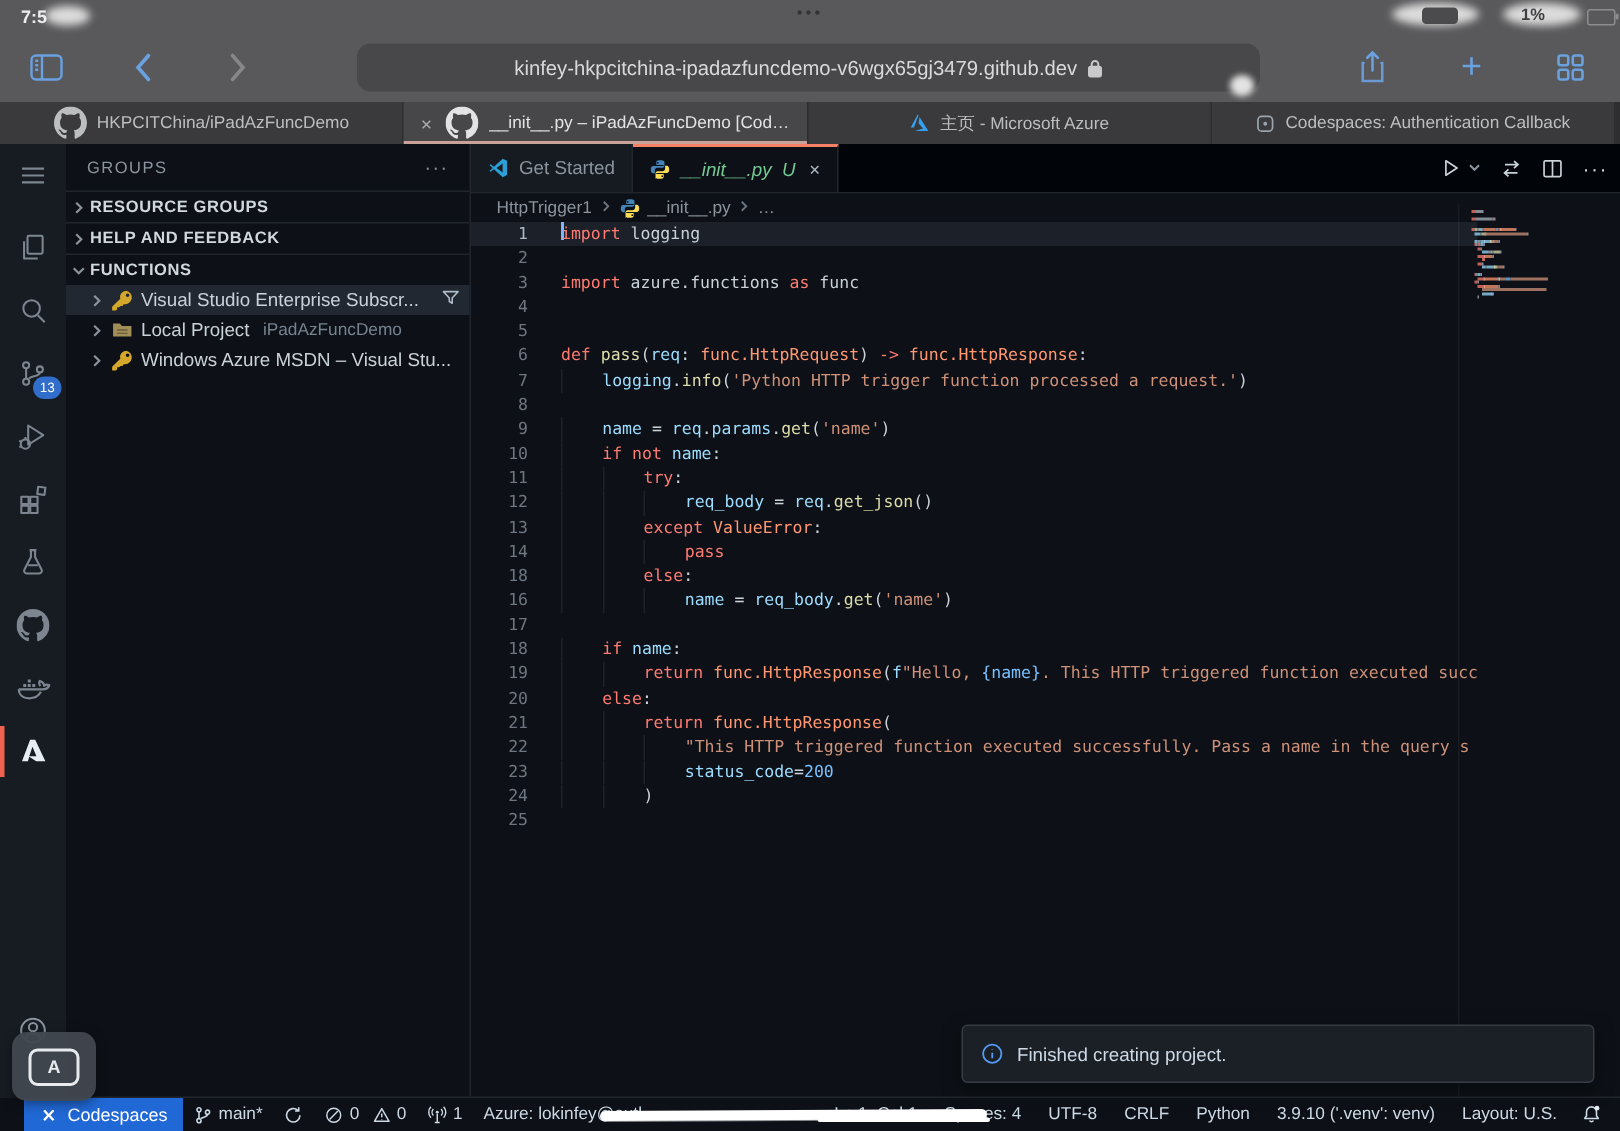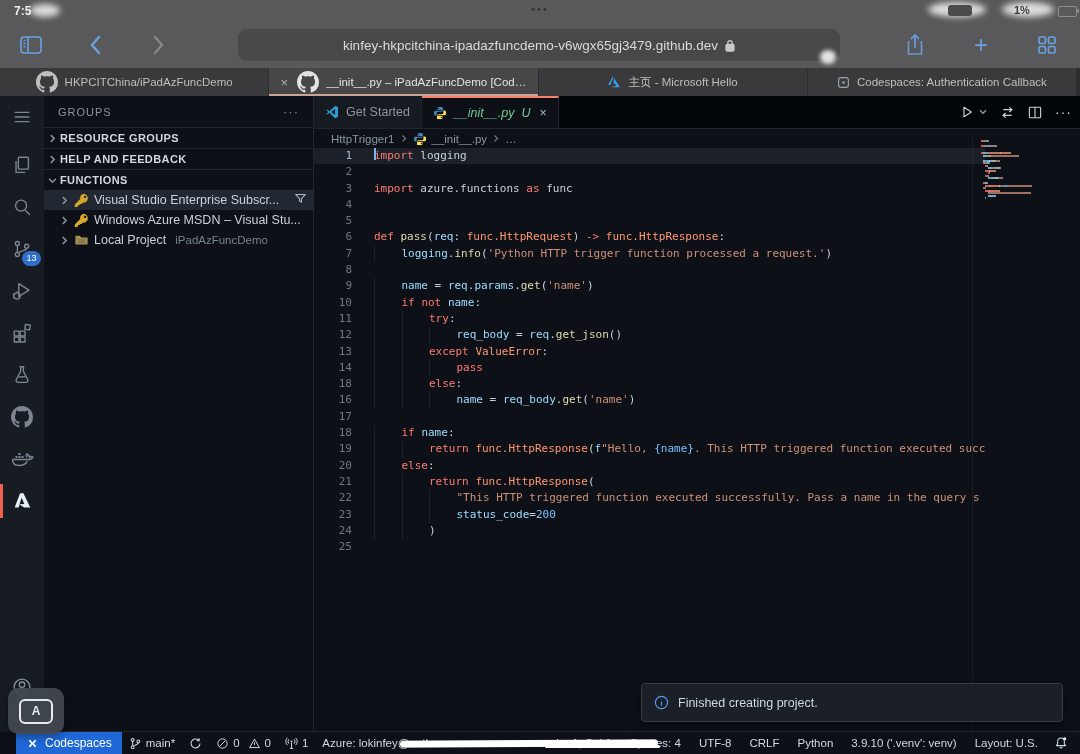--- a/index.html
+++ b/index.html
@@ -181,21 +181,21 @@
         </svg>
       </span>
       <span>__init__.py – iPadAzFuncDemo [Cod…</span>
     </div>
     <div class="btab">
       <span class="icon">
         <svg width="14" height="14" viewBox="0 0 16 16">
           <path fill="#35a0ee" d="M7.4 1.8L3.8 11.5H1.3L6.5 1.8h.9zM8 3.4L14.7 14H4.5l6.2-1.8-3.4-4L8 3.4z"></path>
         </svg>
       </span>
-      <span>主页 - Microsoft Hello</span>
+      <span>主页 - Microsoft Azure</span>
     </div>
     <div class="btab">
       <span class="icon">
         <svg width="13" height="13" viewBox="0 0 16 16" fill="none" stroke="#9aa4ae" stroke-width="1.4">
           <rect x="2" y="2" width="12" height="12" rx="3"></rect>
           <circle cx="8" cy="8" r="1.6" fill="#9aa4ae" stroke="none"></circle>
         </svg>
       </span>
       <span>Codespaces: Authentication Callback</span>
     </div>
@@ -342,40 +342,40 @@
               <path d="M2 3h12l-4.8 5.2v4.3l-2.4-1.4V8.2z" stroke-linejoin="round"></path>
             </svg></span>
         </div>
         <div class="sb-item">
           <span class="chev">
             <svg width="9" height="9" viewBox="0 0 8 8" fill="none" stroke="currentColor" stroke-width="1.3">
               <path d="M2.5 1l3 3-3 3"></path>
             </svg>
           </span>
           <span class="icon">
-            <svg width="15" height="15" viewBox="0 0 16 16">
-              <path fill="#d4a72c" d="M10.8.8a4.4 4.4 0 0 0-4.2 5.7L.8 12.3V15h2.7l.9-.9v-1.4h1.4l1-1h1.4l.8-1.3A4.4 4.4 0 1 0 10.8.8zm1 4.6a1.3 1.3 0 1 1 0-2.6 1.3 1.3 0 0 1 0 2.6z"></path>
-            </svg>
-          </span>
-          <span>Windows Azure MSDN – Visual Stu...</span>
+            <svg width="15" height="14" viewBox="0 0 16 16">
+              <path fill="#a08e56" d="M1 3h5.2l1.5 2H15v8H1z"></path>
+              <path stroke="#6b5f3a" stroke-width="1" d="M4 8h8M4 10.5h8"></path>
+            </svg>
+          </span>
+          <span>Local Project</span>
+          <span class="suffix">iPadAzFuncDemo</span>
         </div>
         <div class="sb-item">
           <span class="chev">
             <svg width="9" height="9" viewBox="0 0 8 8" fill="none" stroke="currentColor" stroke-width="1.3">
               <path d="M2.5 1l3 3-3 3"></path>
             </svg>
           </span>
           <span class="icon">
-            <svg width="15" height="14" viewBox="0 0 16 16">
-              <path fill="#a08e56" d="M1 3h5.2l1.5 2H15v8H1z"></path>
-              <path stroke="#6b5f3a" stroke-width="1" d="M4 8h8M4 10.5h8"></path>
-            </svg>
-          </span>
-          <span>Local Project</span>
-          <span class="suffix">iPadAzFuncDemo</span>
+            <svg width="15" height="15" viewBox="0 0 16 16">
+              <path fill="#d4a72c" d="M10.8.8a4.4 4.4 0 0 0-4.2 5.7L.8 12.3V15h2.7l.9-.9v-1.4h1.4l1-1h1.4l.8-1.3A4.4 4.4 0 1 0 10.8.8zm1 4.6a1.3 1.3 0 1 1 0-2.6 1.3 1.3 0 0 1 0 2.6z"></path>
+            </svg>
+          </span>
+          <span>Windows Azure MSDN – Visual Stu...</span>
         </div>
       </div>
   </div>
 
   <div class="editor">
     <div class="etabs" id="etabs">
         <div class="etab">
           <span class="icon">
             <svg width="14" height="14" viewBox="0 0 16 16">
               <path fill="#2c9fd8" d="M11.6 1L4.9 7.1 2.4 5.2l-1 .6L4 8l-2.6 2.2 1 .6 2.5-1.9 6.7 6.1 3.3-1.6v-11L11.6 1zm-.1 3.6v6.8L6.9 8l4.6-3.4z"></path>

